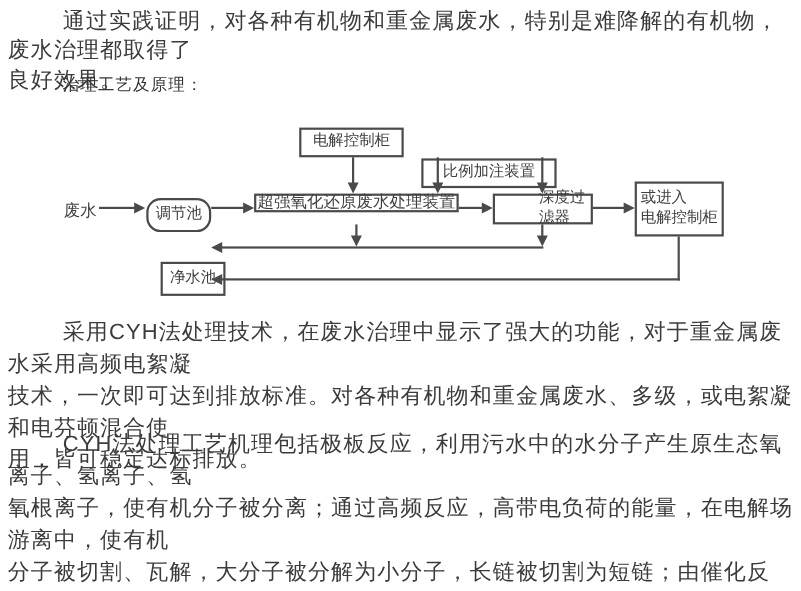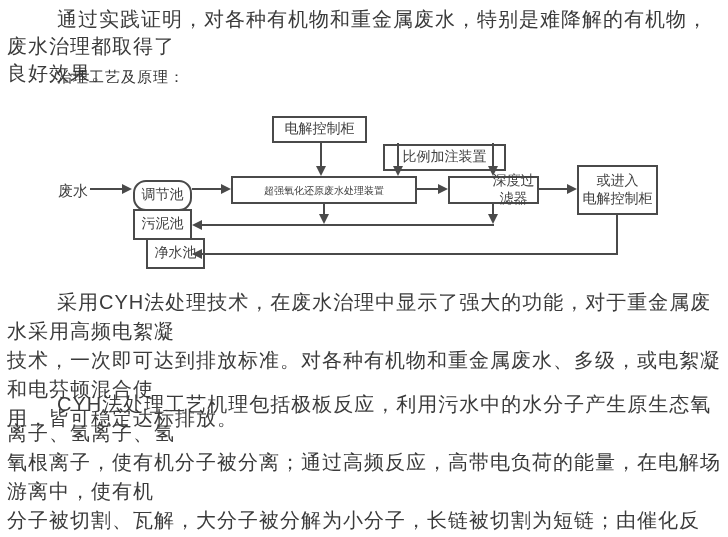--- a/index.html
+++ b/index.html
@@ -36,21 +36,21 @@
   
   .flowchart{position:absolute;left:0;top:108px;width:728px;height:178px;}
   .fbox{
     position:absolute;
     border:2px solid #4a4a4a;
     background:#ffffff;
     display:flex;align-items:center;justify-content:center;
     font-family:"Liberation Serif", serif;
     font-size:14px;
     color:#3f3f3f;
-    text-align:center;
+    text-align:left;
     white-space:pre-line;
     line-height:1.3;
   }
   .flow-label{
     position:absolute;
     font-family:"Liberation Serif", serif;
     font-size:15px;
     color:#3f3f3f;
   }
   .hl{position:absolute;height:2px;background:#4a4a4a;}
@@ -76,24 +76,23 @@
   <h3 class="heading">治理工艺及原理：</h3>
 
   <div class="flowchart">
 
     <span class="flow-label" style="left:58px;top:74px;">废水</span>
 
     <div class="fbox" style="left:272px;top:8px;width:95px;height:27px;">电解控制柜</div>
     <div class="fbox" style="left:383px;top:8px;width:123px;height:27px;margin-top:28px;">比例加注装置</div>
 
     <div class="fbox" style="left:133px;top:72px;width:59px;height:31px;border-radius:13px;">调节池</div>
-    <div class="fbox" style="left:133px;top:101px;width:59px;height:31px;">污泥池</div>
     <div class="fbox" style="left:133px;top:130px;width:59px;height:31px;margin-left:13px;">净水池</div>
 
-    <div class="fbox" style="left:231px;top:68px;width:186px;height:28px;font-size:10px;">超强氧化还原废水处理装置</div>
+    <div class="fbox" style="left:231px;top:68px;width:186px;height:17px;font-size:15px;">超强氧化还原废水处理装置</div>
     <div class="fbox" style="left:448px;top:68px;width:91px;height:28px;padding-left:40px;">深度过滤器</div>
     <div class="fbox" style="left:577px;top:57px;width:81px;height:50px;">或进入
 电解控制柜</div>
 
     <div class="hl" style="left:90px;top:80px;width:34px;"></div>
     <div class="ar" style="left:122px;top:76px;"></div>
 
     <div class="hl" style="left:192px;top:80px;width:30px;"></div>
     <div class="ar" style="left:221px;top:76px;"></div>
 

